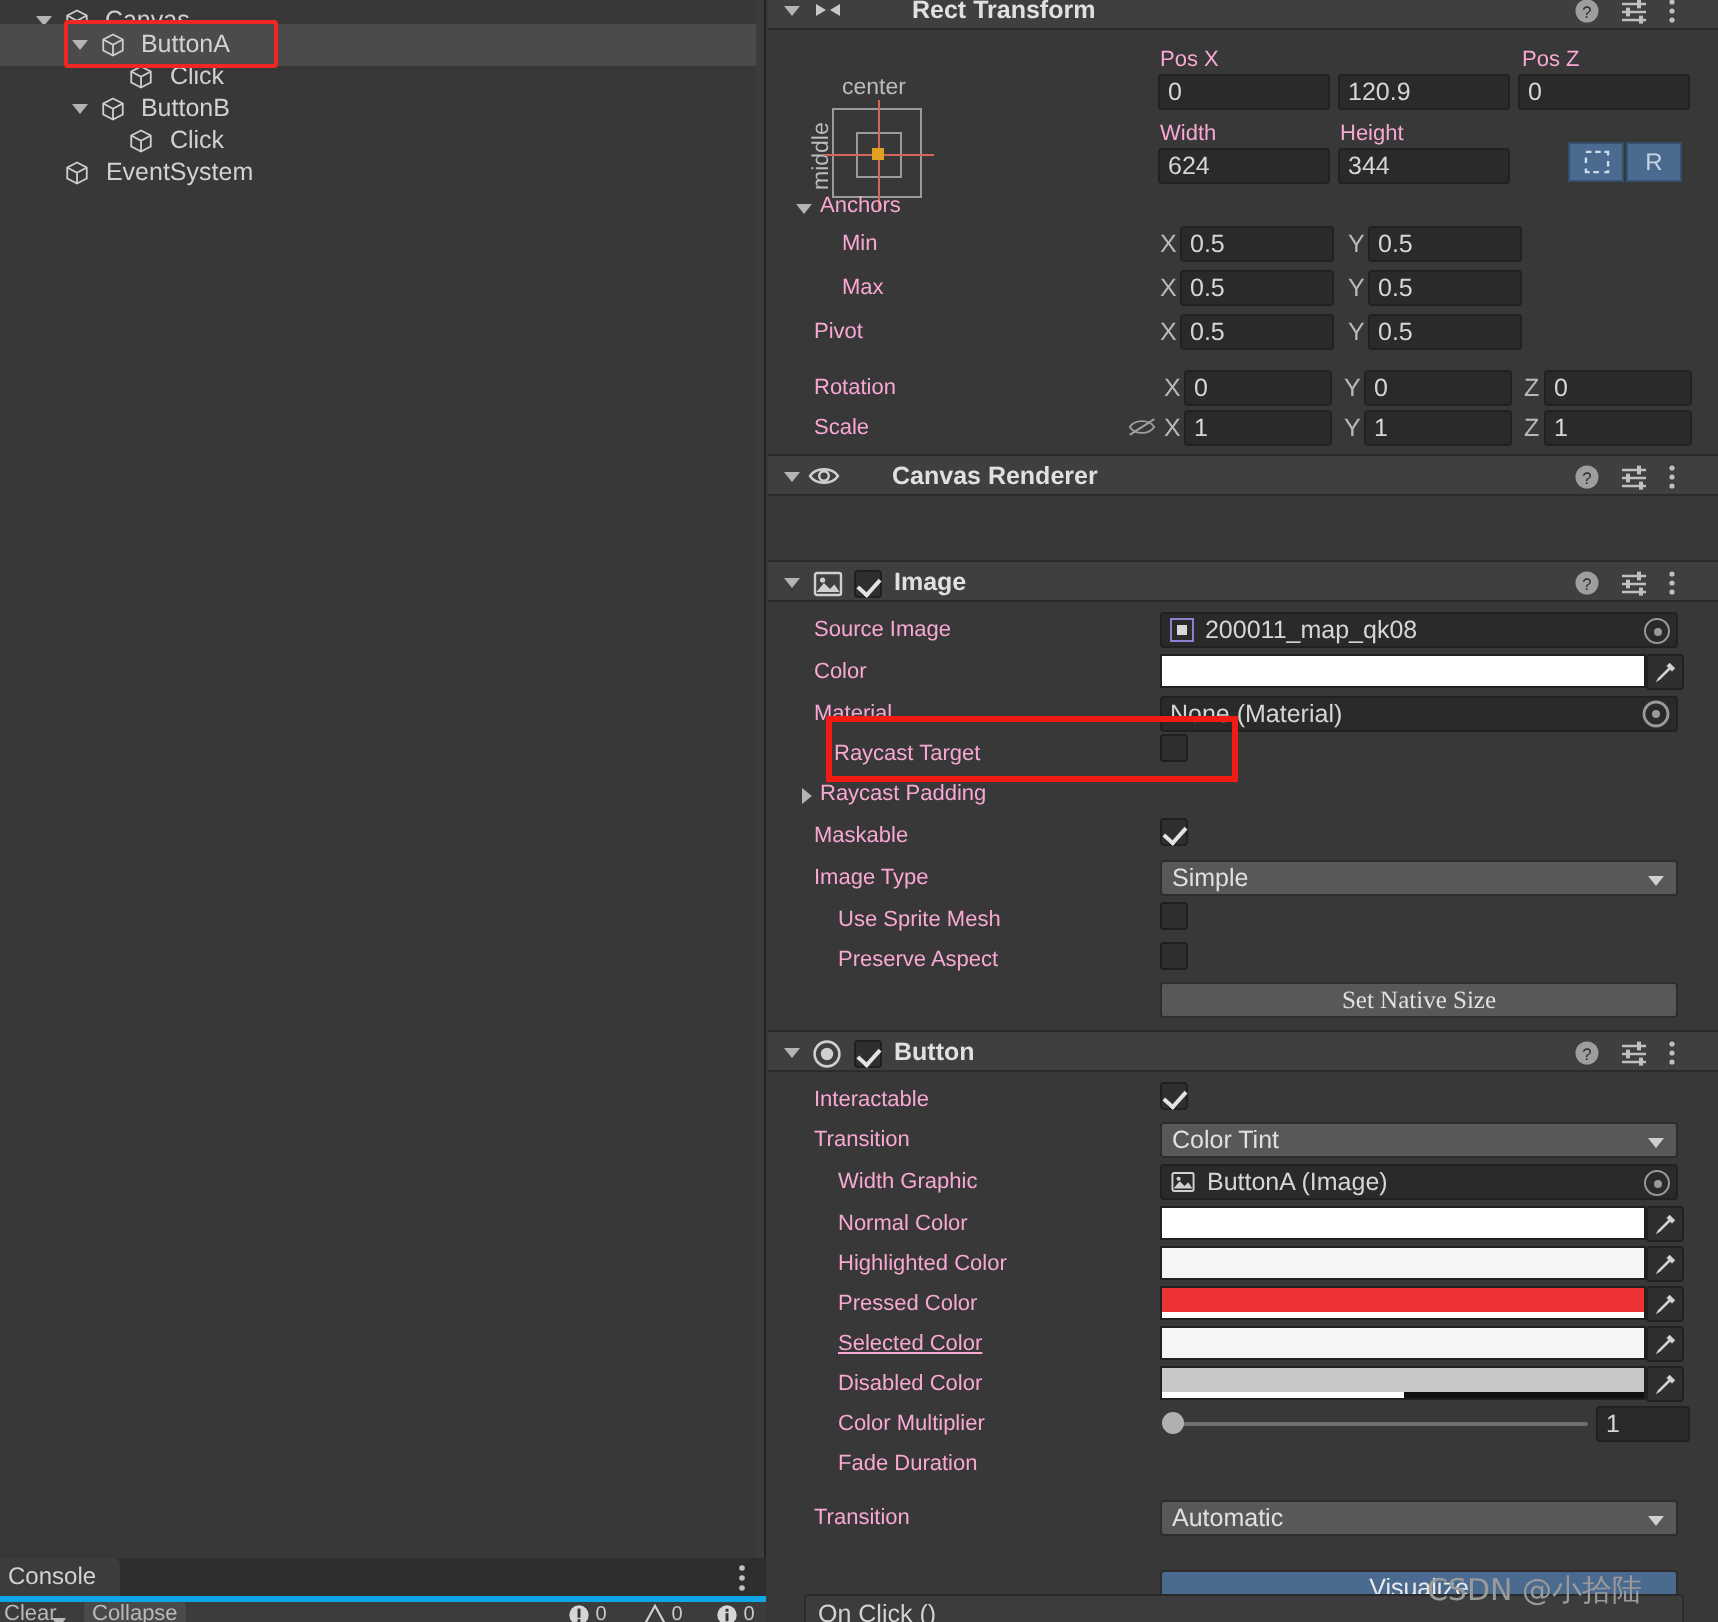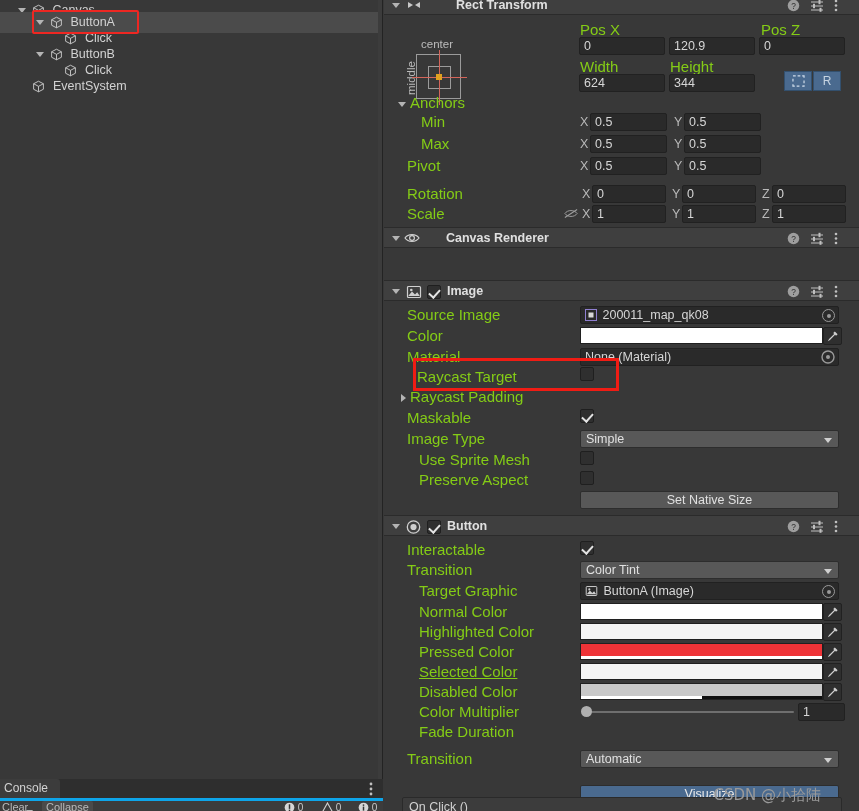--- a/index.html
+++ b/index.html
@@ -93,21 +93,21 @@
   .comp-header .ch-icon{position:absolute;left:22px;top:3px;}
   .comp-header .ch-chk{position:absolute;left:43px;top:4px;}
   .comp-header .ch-title{
     position:absolute;top:0;line-height:21px;font-size:12.5px;font-weight:bold;color:#e0e0e0;
   }
   .ch-right{position:absolute;right:8px;top:0;height:21px;width:64px;}
   .ch-right .ic{position:absolute;top:4px;}
 
   .sect{position:relative;background:#383838;}
 
-  .lbl{position:absolute;font-size:15px;color:#84cc16;white-space:nowrap;line-height:18px;}
+  .lbl{position:absolute;font-size:11px;color:#f9a8d4;white-space:nowrap;line-height:18px;}
   .fld{
     position:absolute;height:18px;background:#2a2a2a;border:1px solid #212121;border-radius:2px;
     font-size:12.5px;color:#d6d6d6;line-height:16px;padding-left:4px;white-space:nowrap;overflow:hidden;
   }
   .axis{position:absolute;font-size:12.5px;color:#b9b9b9;line-height:18px;}
   .chk{
     position:absolute;width:14px;height:14px;background:#2f2f2f;border:1px solid #1f1f1f;border-radius:2px;
   }
   .chk.on::after{
     content:"";position:absolute;left:3px;top:1px;width:5px;height:9px;
@@ -550,21 +550,21 @@
 
       <div class="lbl" style="left:23px;top:128px;">Image Type</div>
       <div class="dd" style="left:196px;top:128px;width:259px;">Simple</div>
 
       <div class="lbl" style="left:35px;top:149px;">Use Sprite Mesh</div>
       <div class="chk" style="left:196px;top:149px;"></div>
 
       <div class="lbl" style="left:35px;top:169px;">Preserve Aspect</div>
       <div class="chk" style="left:196px;top:169px;"></div>
 
-      <div class="btn-wide" style="left:196px;top:189px;width:259px;">Set Native Size</div>
+      <div class="btn-wide" style="left:196px;top:189px;width:259px;font-family:Liberation Serif, serif;">Set Native Size</div>
     </div>
 
     <div class="comp-header" style="position:absolute;left:0;top:515px;width:475px;">
       <span class="ch-tw"></span>
       <span class="ch-icon" style="left:22px;top:4px;">
         <svg width="15" height="14" viewBox="0 0 15 14">
             <circle cx="7.5" cy="7" r="6.2" fill="none" stroke="#d0d0d0" stroke-width="1.3"></circle>
             <circle cx="7.5" cy="7" r="3.1" fill="#d0d0d0"></circle>
           </svg>
       </span>
@@ -597,21 +597,21 @@
       </span>
     </div>
 
     <div class="sect" style="position:absolute;left:0;top:537px;width:475px;height:274px;">
       <div class="lbl" style="left:23px;top:4px;">Interactable</div>
       <div class="chk on" style="left:196px;top:4px;"></div>
 
       <div class="lbl" style="left:23px;top:24px;">Transition</div>
       <div class="dd" style="left:196px;top:24px;width:259px;">Color Tint</div>
 
-      <div class="lbl" style="left:35px;top:45px;">Target Graphic</div>
+      <div class="lbl" style="left:35px;top:45px;">Width Graphic</div>
       <div class="objfld" style="left:196px;top:45px;width:259px;">
         <span style="display:inline-block;vertical-align:top;margin-top:2px;margin-right:2px;">
           <svg width="13" height="12" viewBox="0 0 16 14">
               <rect x="1.5" y="1.5" width="13" height="11" rx="1" fill="none" stroke="#d0d0d0" stroke-width="1.2"></rect>
               <circle cx="5.3" cy="5" r="1.3" fill="#d0d0d0"></circle>
               <path d="M2.2 11 L6 6.5 L9 9.5 L11.2 7.2 L13.8 11 Z" fill="#d0d0d0"></path>
             </svg>
         </span>
         <span>ButtonA (Image)</span>
         <span class="ocirc"></span>

